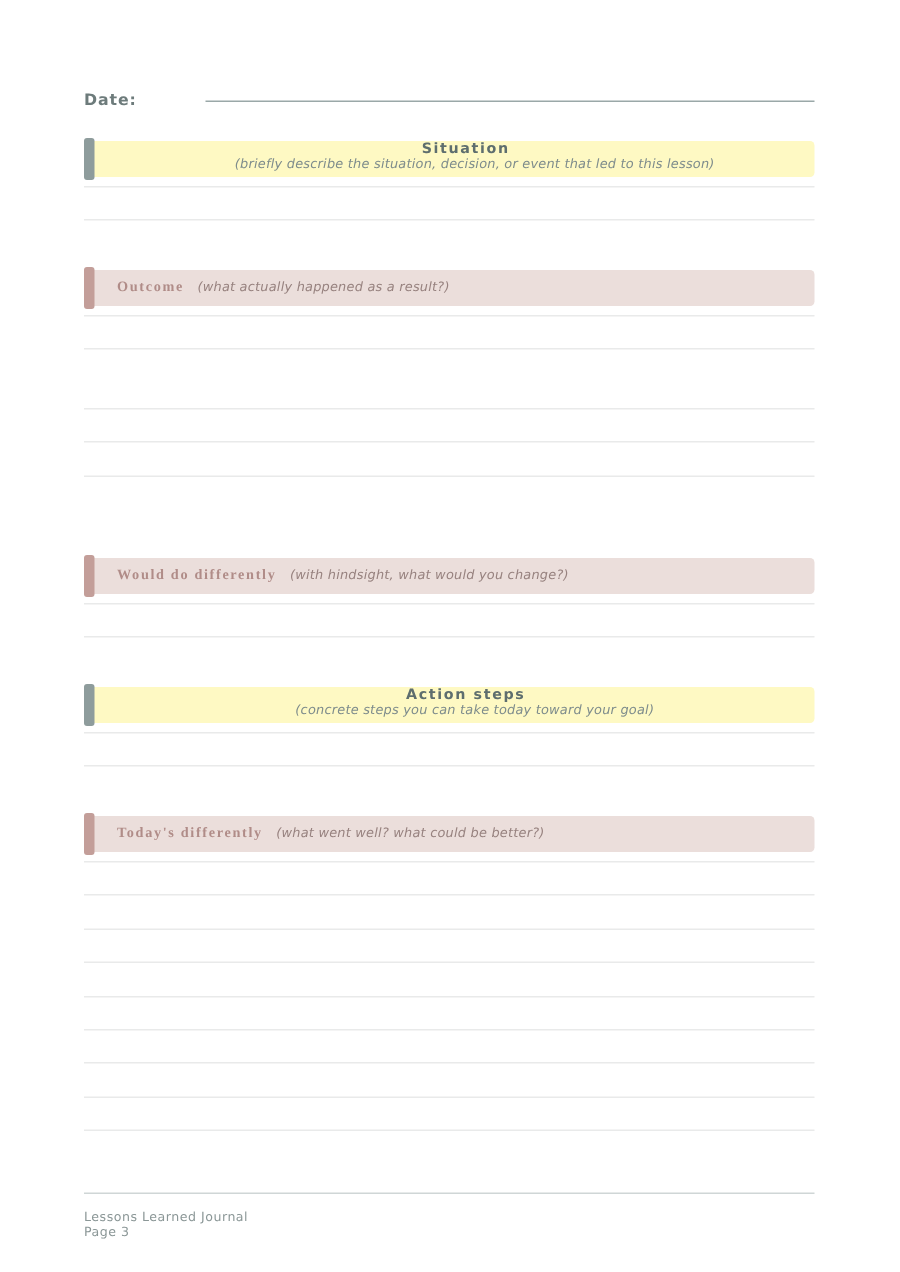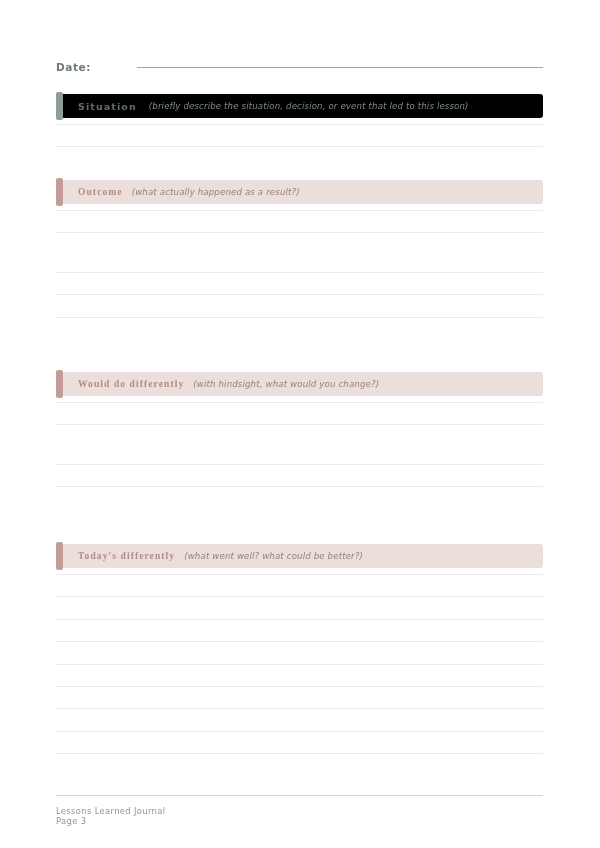--- a/index.html
+++ b/index.html
@@ -82,21 +82,21 @@
   }
   .bar .hint {
     font-size: 8.6px;
     font-style: italic;
     letter-spacing: 0.15px;
     margin-left: 9px;
     white-space: nowrap;
   }
 
   
-  .sec-green .bar { background: #000000; }
+  .sec-green .bar { background: #fef9c3; flex-direction: column; }
   .sec-green .tab { background: #8e9c9c; }
   .sec-green .title { color: #5e6e6e; }
   .sec-green .hint { color: #7e8c8c; margin-left: 12px; }
 
   
   .sec-rose .bar { background: #ebdedb; }
   .sec-rose .tab { background: #c39e99; }
   .sec-rose .title { color: #b08c88; font-family: Liberation Serif, serif; }
   .sec-rose .hint { color: #97827f; }
 
@@ -184,20 +184,25 @@
           <span class="tab"></span>
           <span class="title">Would do differently</span>
           <span class="hint">(with hindsight, what would you change?)</span>
         </div>
         <div class="lines" style="height: 44.8px;">
           <div class="rule" style="top: 6px;"></div>
           <div class="rule" style="top: 28.4px;"></div>
         </div>
       </div>
       <div class="section sec-green" style="top: 458px;">
+        <div class="bar">
+          <span class="tab"></span>
+          <span class="title">Action steps</span>
+          <span class="hint">(concrete steps you can take today toward your goal)</span>
+        </div>
         <div class="lines" style="height: 44.8px;">
           <div class="rule" style="top: 6px;"></div>
           <div class="rule" style="top: 28.4px;"></div>
         </div>
       </div>
       <div class="section sec-rose" style="top: 544px;">
         <div class="bar">
           <span class="tab"></span>
           <span class="title">Today's differently</span>
           <span class="hint">(what went well? what could be better?)</span>

